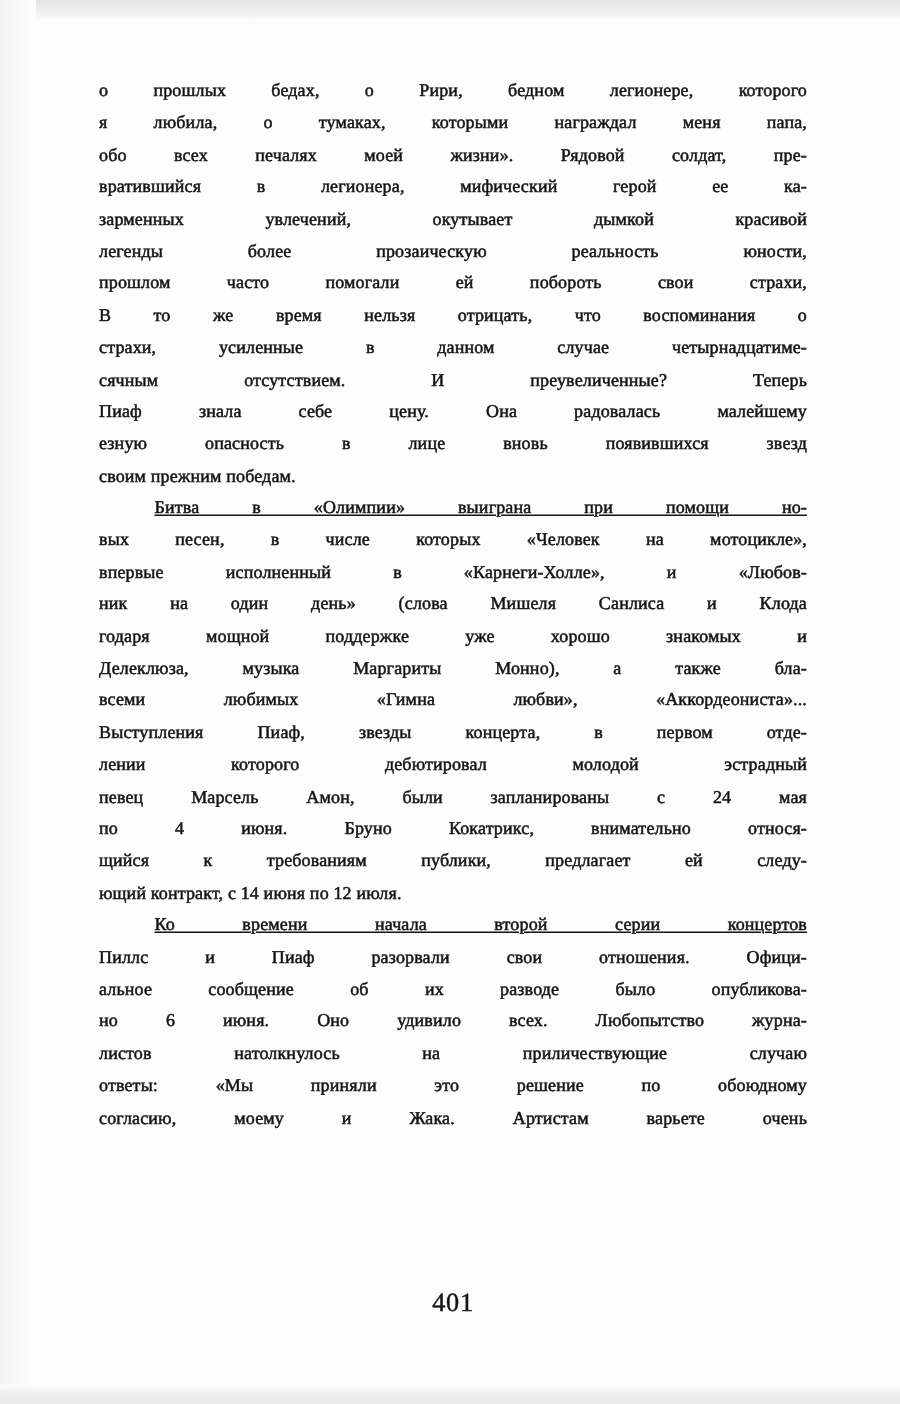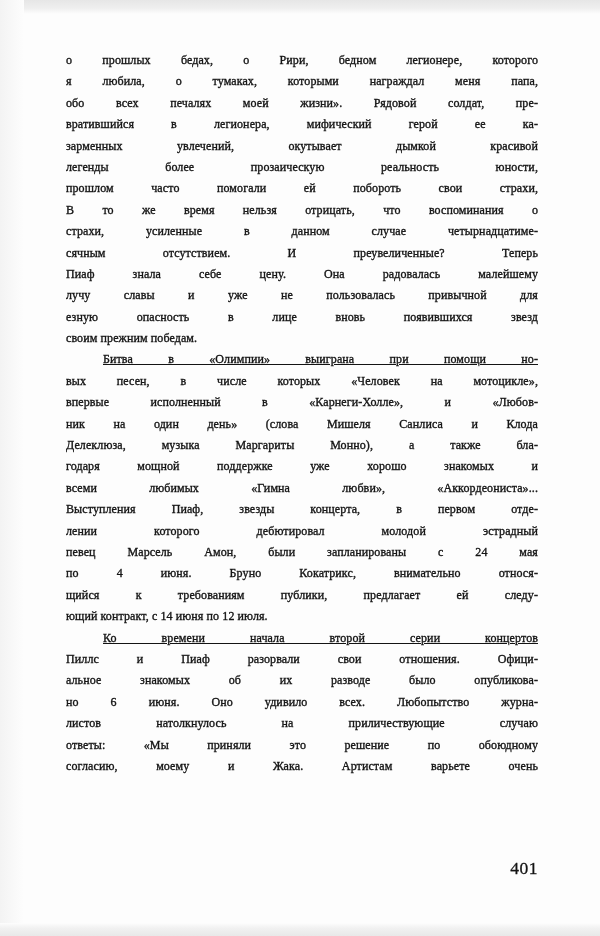--- a/index.html
+++ b/index.html
@@ -56,21 +56,21 @@
     width: 100%;
     height: 0;
     vertical-align: top;
   }
   .line.first-indent { text-indent: 37px; text-decoration: underline; }
   .page-number {
     position: absolute;
     left: 66px;
     top: 858px;
     width: 472px;
-    text-align: right;
+    text-align: center;
     color: #141414;
     font-size: 17.5px;
     letter-spacing: 0.5px;
     -webkit-text-stroke: 0.3px #141414;
   }
 </style>
 </head>
 <body>
 
 <div>
@@ -84,43 +84,42 @@
         <div class="line fill">я любила, о тумаках, которыми награждал меня папа,</div>
         <div class="line fill">обо всех печалях моей жизни». Рядовой солдат, пре-</div>
         <div class="line fill">вратившийся в легионера, мифический герой ее ка-</div>
         <div class="line fill">зарменных увлечений, окутывает дымкой красивой</div>
         <div class="line fill">легенды более прозаическую реальность юности,</div>
         <div class="line fill">прошлом часто помогали ей побороть свои страхи,</div>
         <div class="line fill">В то же время нельзя отрицать, что воспоминания о</div>
         <div class="line fill">страхи, усиленные в данном случае четырнадцатиме-</div>
         <div class="line fill">сячным отсутствием. И преувеличенные? Теперь</div>
         <div class="line fill">Пиаф знала себе цену. Она радовалась малейшему</div>
-        <div class="line fill">лучу славы и уже не пользовалась привычной для</div>
         <div class="line fill">езную опасность в лице вновь появившихся звезд</div>
         <div class="line">своим прежним победам.</div>
       </div>
       <div class="para">
         <div class="line fill first-indent">Битва в «Олимпии» выиграна при помощи но-</div>
         <div class="line fill">вых песен, в числе которых «Человек на мотоцикле»,</div>
         <div class="line fill">впервые исполненный в «Карнеги-Холле», и «Любов-</div>
         <div class="line fill">ник на один день» (слова Мишеля Санлиса и Клода</div>
+        <div class="line fill">годаря мощной поддержке уже хорошо знакомых и</div>
         <div class="line fill">Делеклюза, музыка Маргариты Монно), а также бла-</div>
-        <div class="line fill">годаря мощной поддержке уже хорошо знакомых и</div>
         <div class="line fill">всеми любимых «Гимна любви», «Аккордеониста»...</div>
         <div class="line fill">Выступления Пиаф, звезды концерта, в первом отде-</div>
         <div class="line fill">лении которого дебютировал молодой эстрадный</div>
         <div class="line fill">певец Марсель Амон, были запланированы с 24 мая</div>
         <div class="line fill">по 4 июня. Бруно Кокатрикс, внимательно относя-</div>
         <div class="line fill">щийся к требованиям публики, предлагает ей следу-</div>
         <div class="line">ющий контракт, с 14 июня по 12 июля.</div>
       </div>
       <div class="para">
         <div class="line fill first-indent">Ко времени начала второй серии концертов</div>
         <div class="line fill">Пиллс и Пиаф разорвали свои отношения. Офици-</div>
-        <div class="line fill">альное знакомых об их разводе было опубликова-</div>
+        <div class="line fill">альное сообщение об их разводе было опубликова-</div>
         <div class="line fill">но 6 июня. Оно удивило всех. Любопытство журна-</div>
         <div class="line fill">листов натолкнулось на приличествующие случаю</div>
         <div class="line fill">ответы: «Мы приняли это решение по обоюдному</div>
         <div class="line fill">согласию, моему и Жака. Артистам варьете очень</div>
       </div>
     </div>
 
   <div class="page-number">401</div>
 </div>
 

